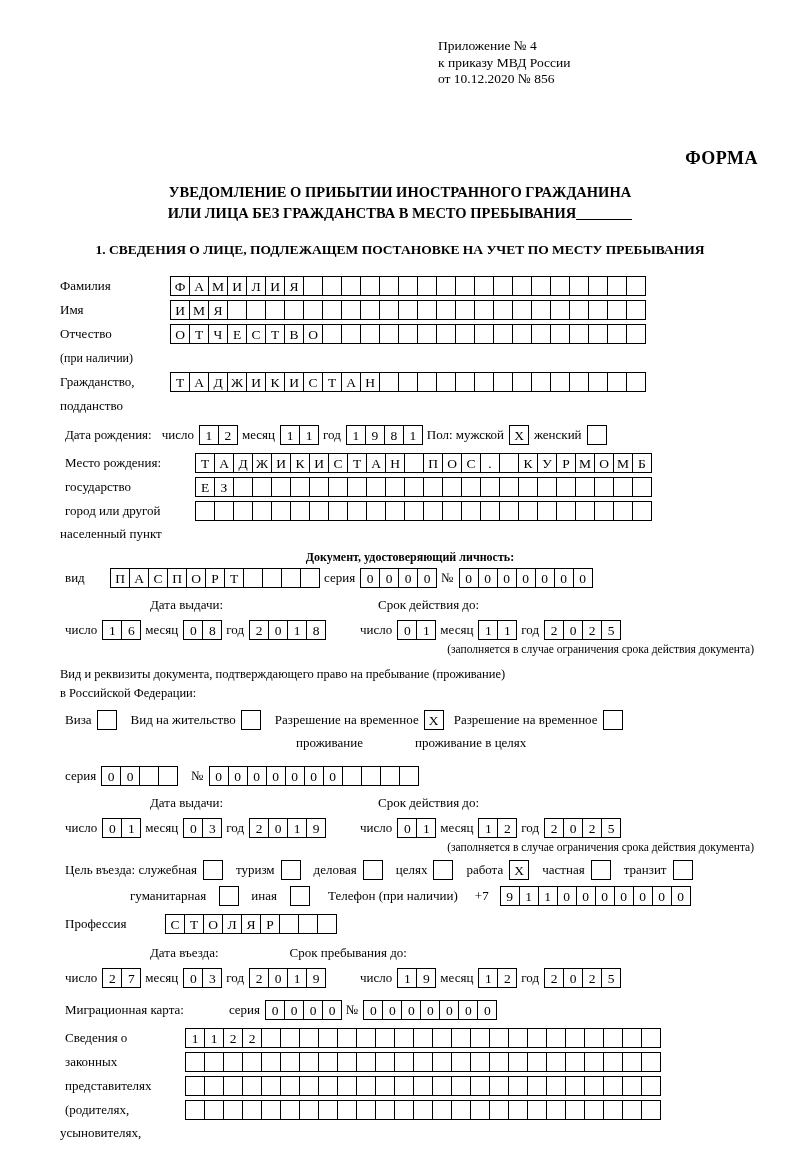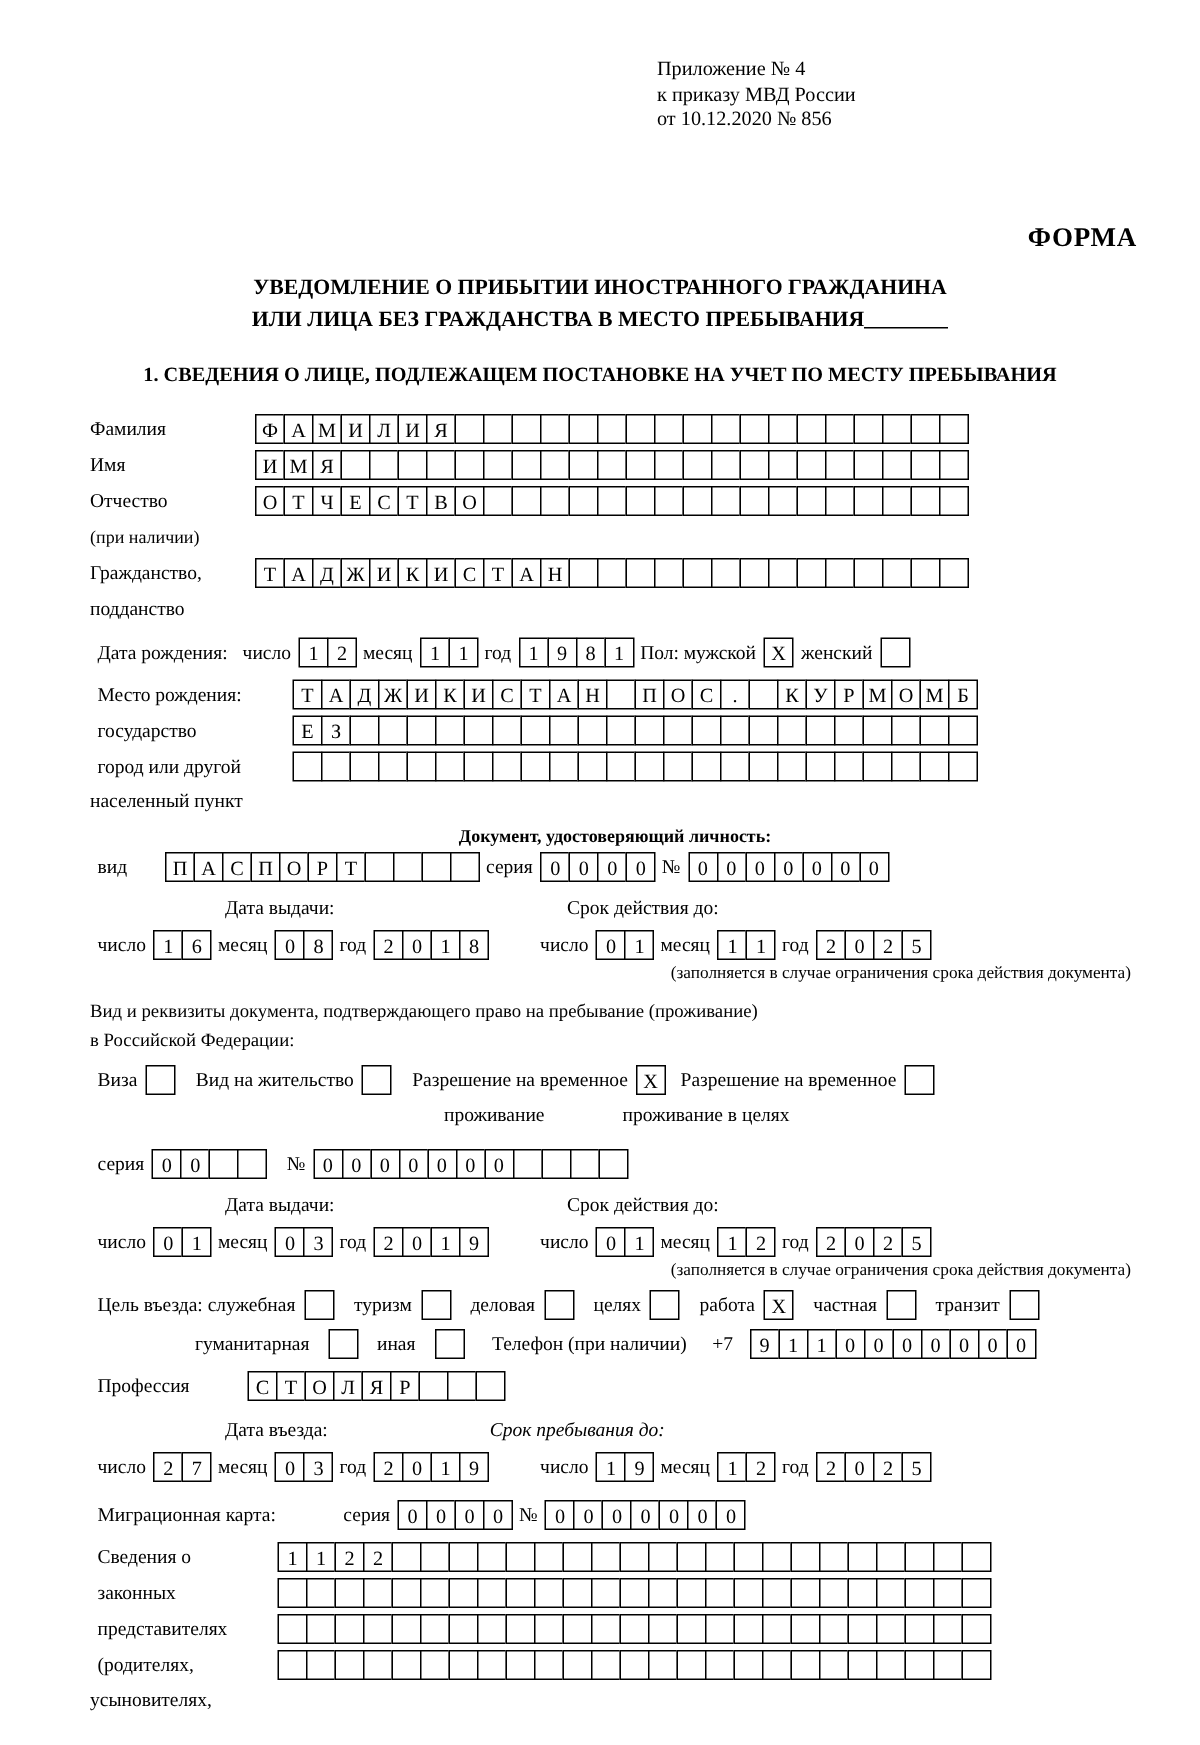--- a/index.html
+++ b/index.html
@@ -611,21 +611,21 @@
           <span class="c">Р</span>
           <span class="c"></span>
           <span class="c"></span>
           <span class="c"></span>
         </span>
     </div>
 
     <div class="row" style="margin-top:8px;">
       <span class="lab" style="width:90px;flex:0 0 90px;"></span>
       <span class="lab">Дата въезда:</span>
-      <span class="lab" style="margin-left:108px;font-style:italic;">Срок пребывания до:</span>
+      <span class="lab" style="margin-left:71px;">Срок пребывания до:</span>
     </div>
 
     <div class="row inline">
       <span class="lab">число</span>
       <span class="cells">
           <span class="c">2</span>
           <span class="c">7</span>
         </span>
       <span class="lab">месяц</span>
       <span class="cells">

